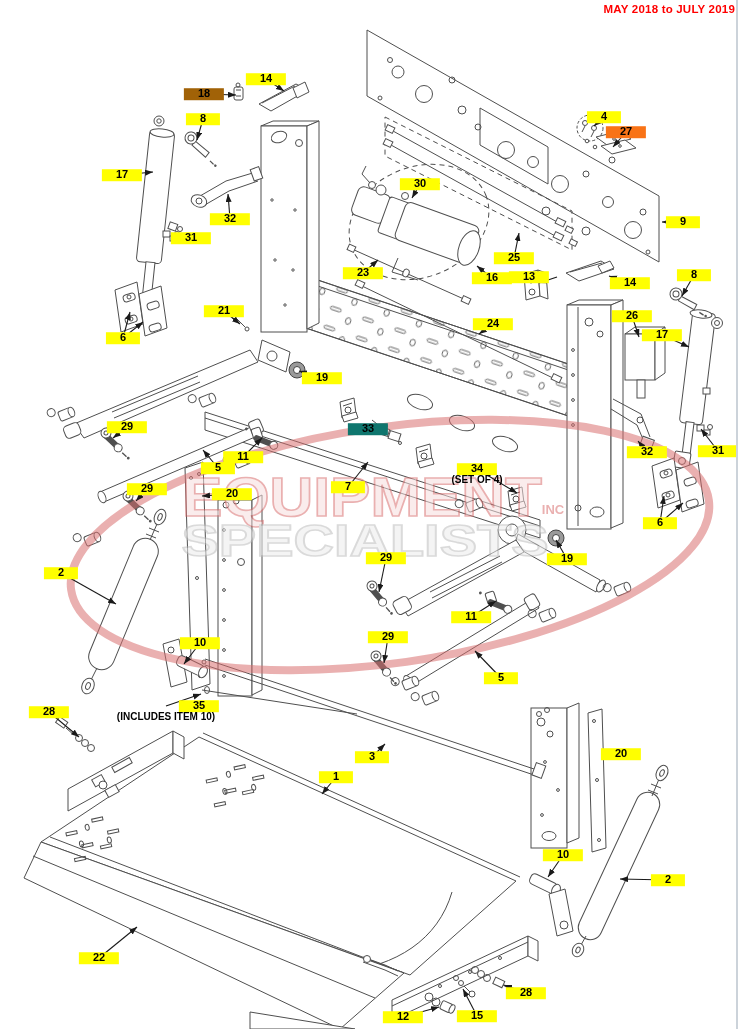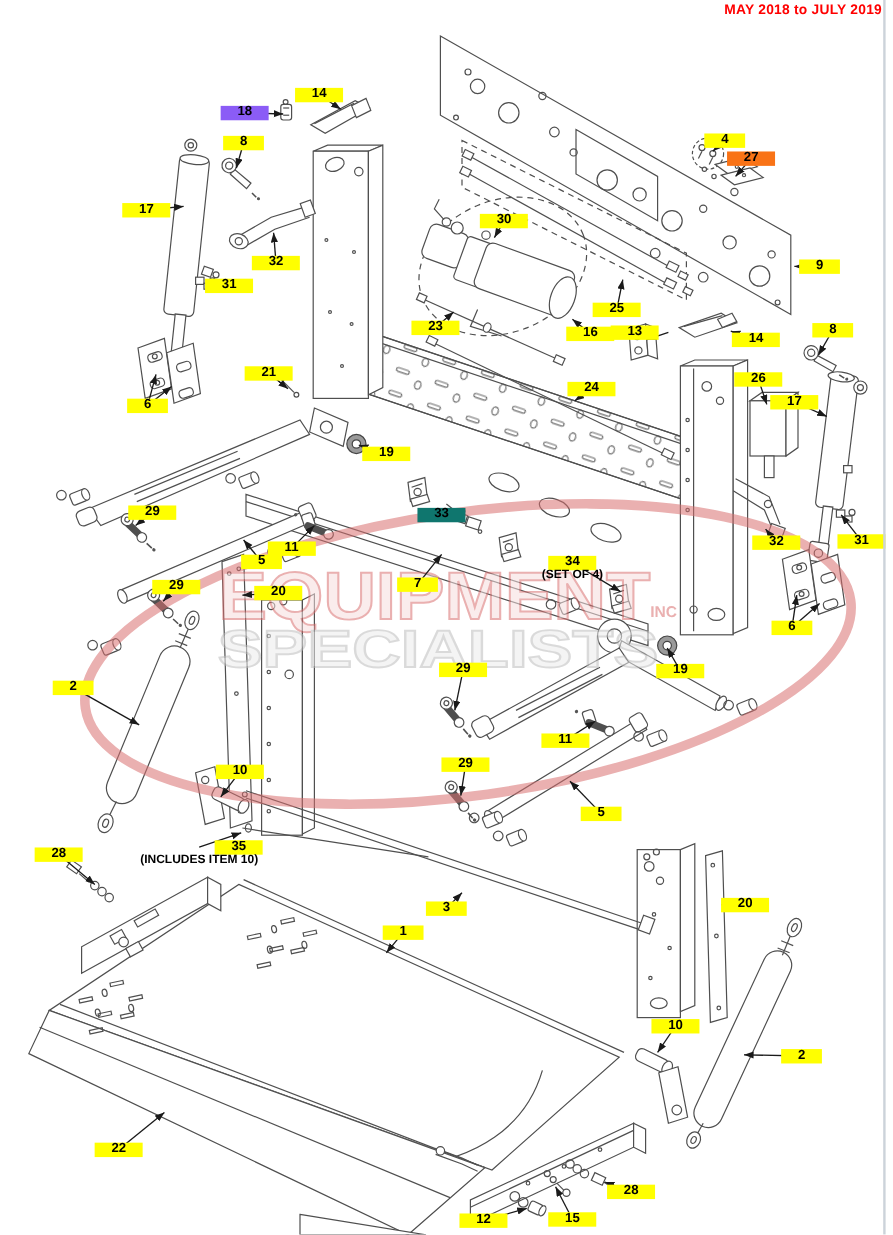--- a/index.html
+++ b/index.html
@@ -575,21 +575,21 @@
         <line x1="563" y1="855" x2="548" y2="877" stroke="#1a1a1a" stroke-width="1.1" marker-end="url(#arrow)"></line>
         <line x1="668" y1="880" x2="620" y2="879" stroke="#1a1a1a" stroke-width="1.1" marker-end="url(#arrow)"></line>
         <line x1="526" y1="993" x2="504" y2="985" stroke="#1a1a1a" stroke-width="1.1" marker-end="url(#arrow)"></line>
         <line x1="403" y1="1017" x2="439" y2="1007" stroke="#1a1a1a" stroke-width="1.1" marker-end="url(#arrow)"></line>
         <line x1="477" y1="1016" x2="463" y2="989" stroke="#1a1a1a" stroke-width="1.1" marker-end="url(#arrow)"></line>
         <line x1="99" y1="958" x2="137" y2="927" stroke="#1a1a1a" stroke-width="1.1" marker-end="url(#arrow)"></line>
       </g>
   </svg>
 
   <div id="callouts">
-      <div class="callout" style="left: 204px; top: 94px; background: #8b5cf6; color: rgb(0, 0, 0);">18</div>
+      <div class="callout" style="left: 204px; top: 94px; background: #a16207; color: rgb(0, 0, 0);">18</div>
       <div class="callout" style="left: 266px; top: 79px; background: rgb(255, 255, 0); color: rgb(0, 0, 0);">14</div>
       <div class="callout" style="left: 203px; top: 119px; background: rgb(255, 255, 0); color: rgb(0, 0, 0);">8</div>
       <div class="callout" style="left: 122px; top: 175px; background: rgb(255, 255, 0); color: rgb(0, 0, 0);">17</div>
       <div class="callout" style="left: 230px; top: 219px; background: rgb(255, 255, 0); color: rgb(0, 0, 0);">32</div>
       <div class="callout" style="left: 191px; top: 238px; background: rgb(255, 255, 0); color: rgb(0, 0, 0);">31</div>
       <div class="callout" style="left: 123px; top: 338px; background: rgb(255, 255, 0); color: rgb(0, 0, 0);">6</div>
       <div class="callout" style="left: 224px; top: 311px; background: rgb(255, 255, 0); color: rgb(0, 0, 0);">21</div>
       <div class="callout" style="left: 420px; top: 184px; background: rgb(255, 255, 0); color: rgb(0, 0, 0);">30</div>
       <div class="callout" style="left: 604px; top: 117px; background: rgb(255, 255, 0); color: rgb(0, 0, 0);">4</div>
       <div class="callout" style="left: 626px; top: 132px; background: #f97316; color: rgb(0, 0, 0);">27</div>

